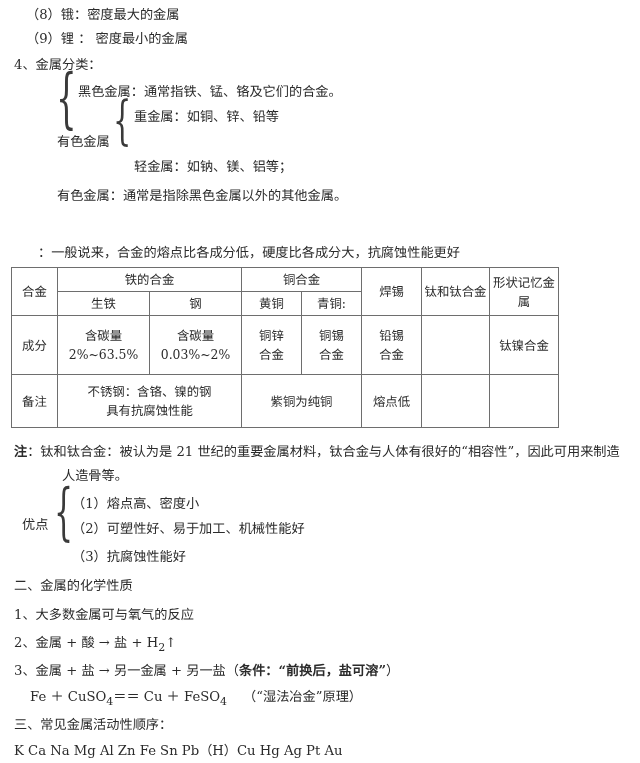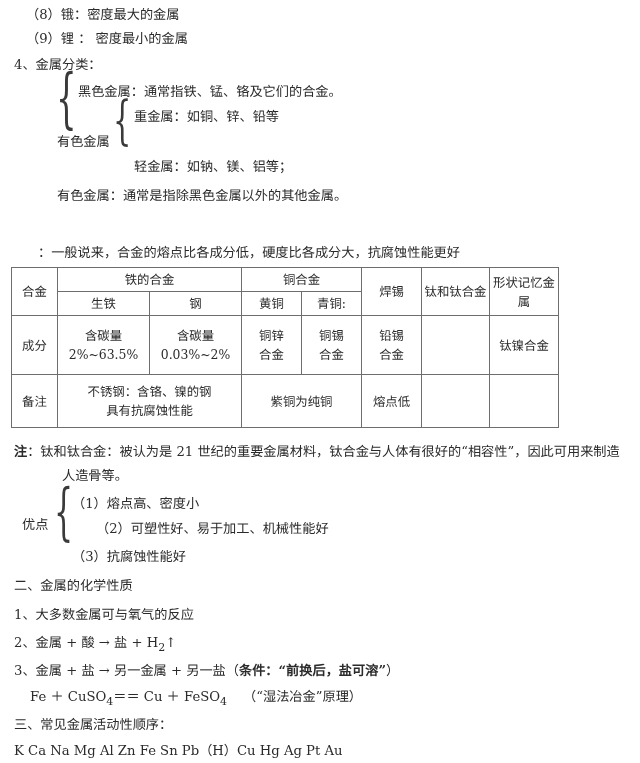--- a/index.html
+++ b/index.html
@@ -174,21 +174,21 @@
   <div class="ln" style="left:14px; top:445px;">
     <span class="b">注</span><span>：钛和钛合金：被认为是 21 世纪的重要金属材料，钛合金与人体有很好的“相容性”，因此可用来制造</span>
   </div>
   <div class="ln" style="left:62px; top:469px;">人造骨等。</div>
 
   <div class="brace" style="left:54px; top:500px; font-size:25px; transform:scaleY(2.45) scaleX(1.2);">{</div>
 
   <div class="ln" style="left:22px; top:518px;">优点</div>
 
   <div class="ln" style="left:72px; top:497px;">（1）熔点高、密度小</div>
-  <div class="ln" style="left:72px; top:522px;margin-left:24px;">（2）可塑性好、易于加工、机械性能好</div>
+  <div class="ln" style="left:72px; top:522px;">（2）可塑性好、易于加工、机械性能好</div>
   <div class="ln" style="left:72px; top:550px;">（3）抗腐蚀性能好</div>
 
   <div class="ln" style="left:14px; top:579px;text-align:center;">二、金属的化学性质</div>
 
   <div class="ln" style="left:14px; top:608px;">1、大多数金属可与氧气的反应</div>
 
   <div class="ln" style="left:14px; top:636px;">
     <span>2、金属 + 酸 → 盐 + H</span><sub>2</sub><span>↑</span>
   </div>
 

